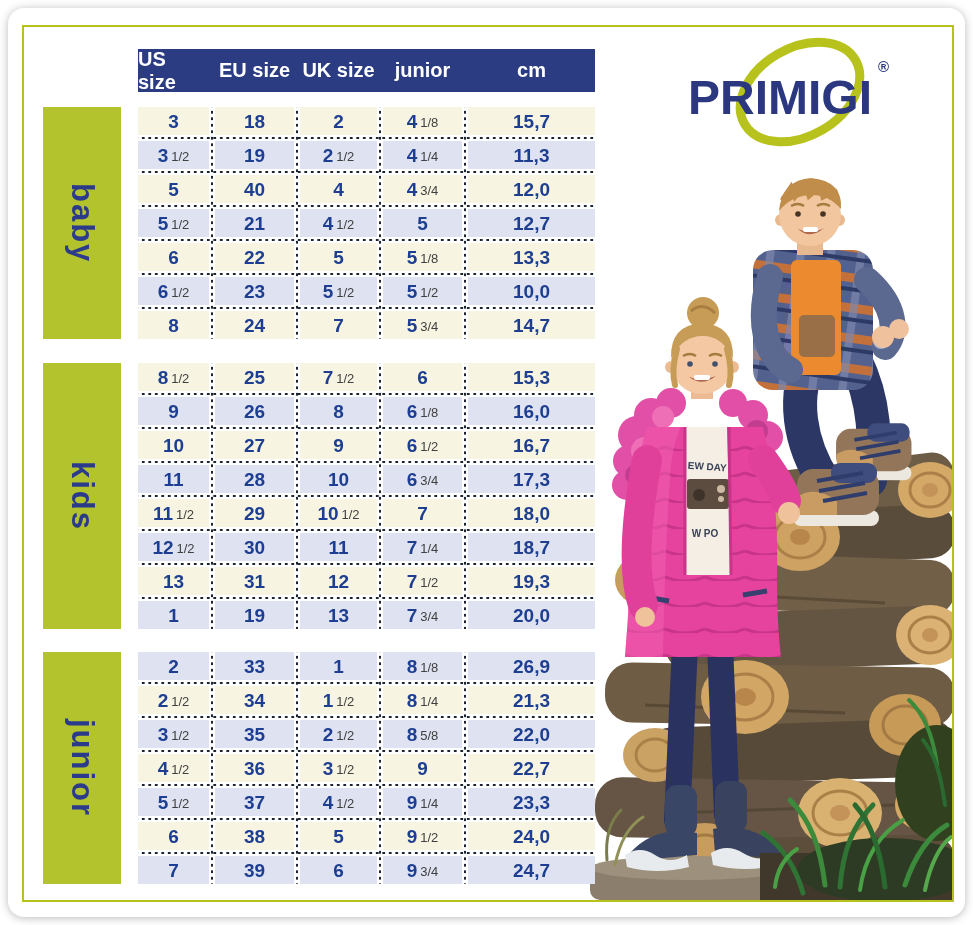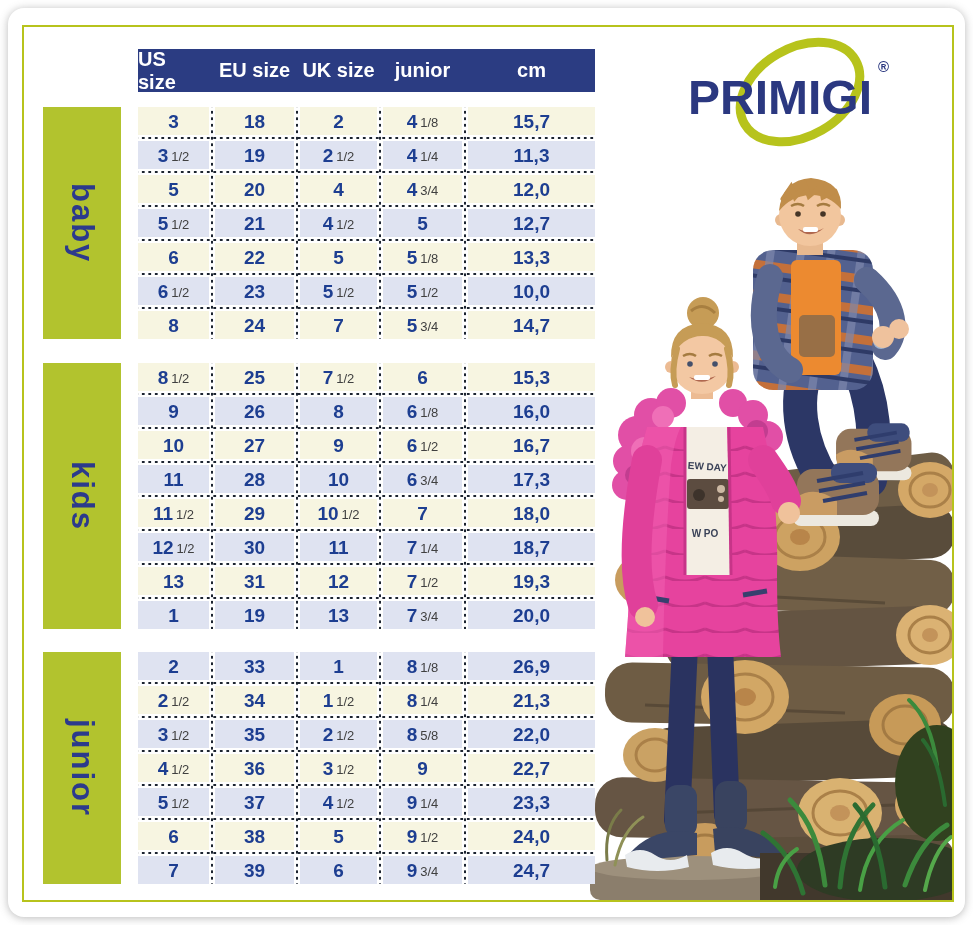--- a/index.html
+++ b/index.html
@@ -353,21 +353,21 @@
       <div class="cell shade-blue">
         <span class="num">11,3</span>
       </div>
     </div>
     <div class="dotline"></div>
     <div class="trow">
       <div class="cell shade-cream">
         <span class="num">5</span>
       </div>
       <div class="cell shade-cream">
-        <span class="num">20</span>
+        <span class="num">40</span>
       </div>
       <div class="cell shade-cream">
         <span class="num">4</span>
       </div>
       <div class="cell shade-cream">
         <span class="num">4</span>
         <span class="frac">3/4</span>
       </div>
       <div class="cell shade-cream">
         <span class="num">12,0</span>

